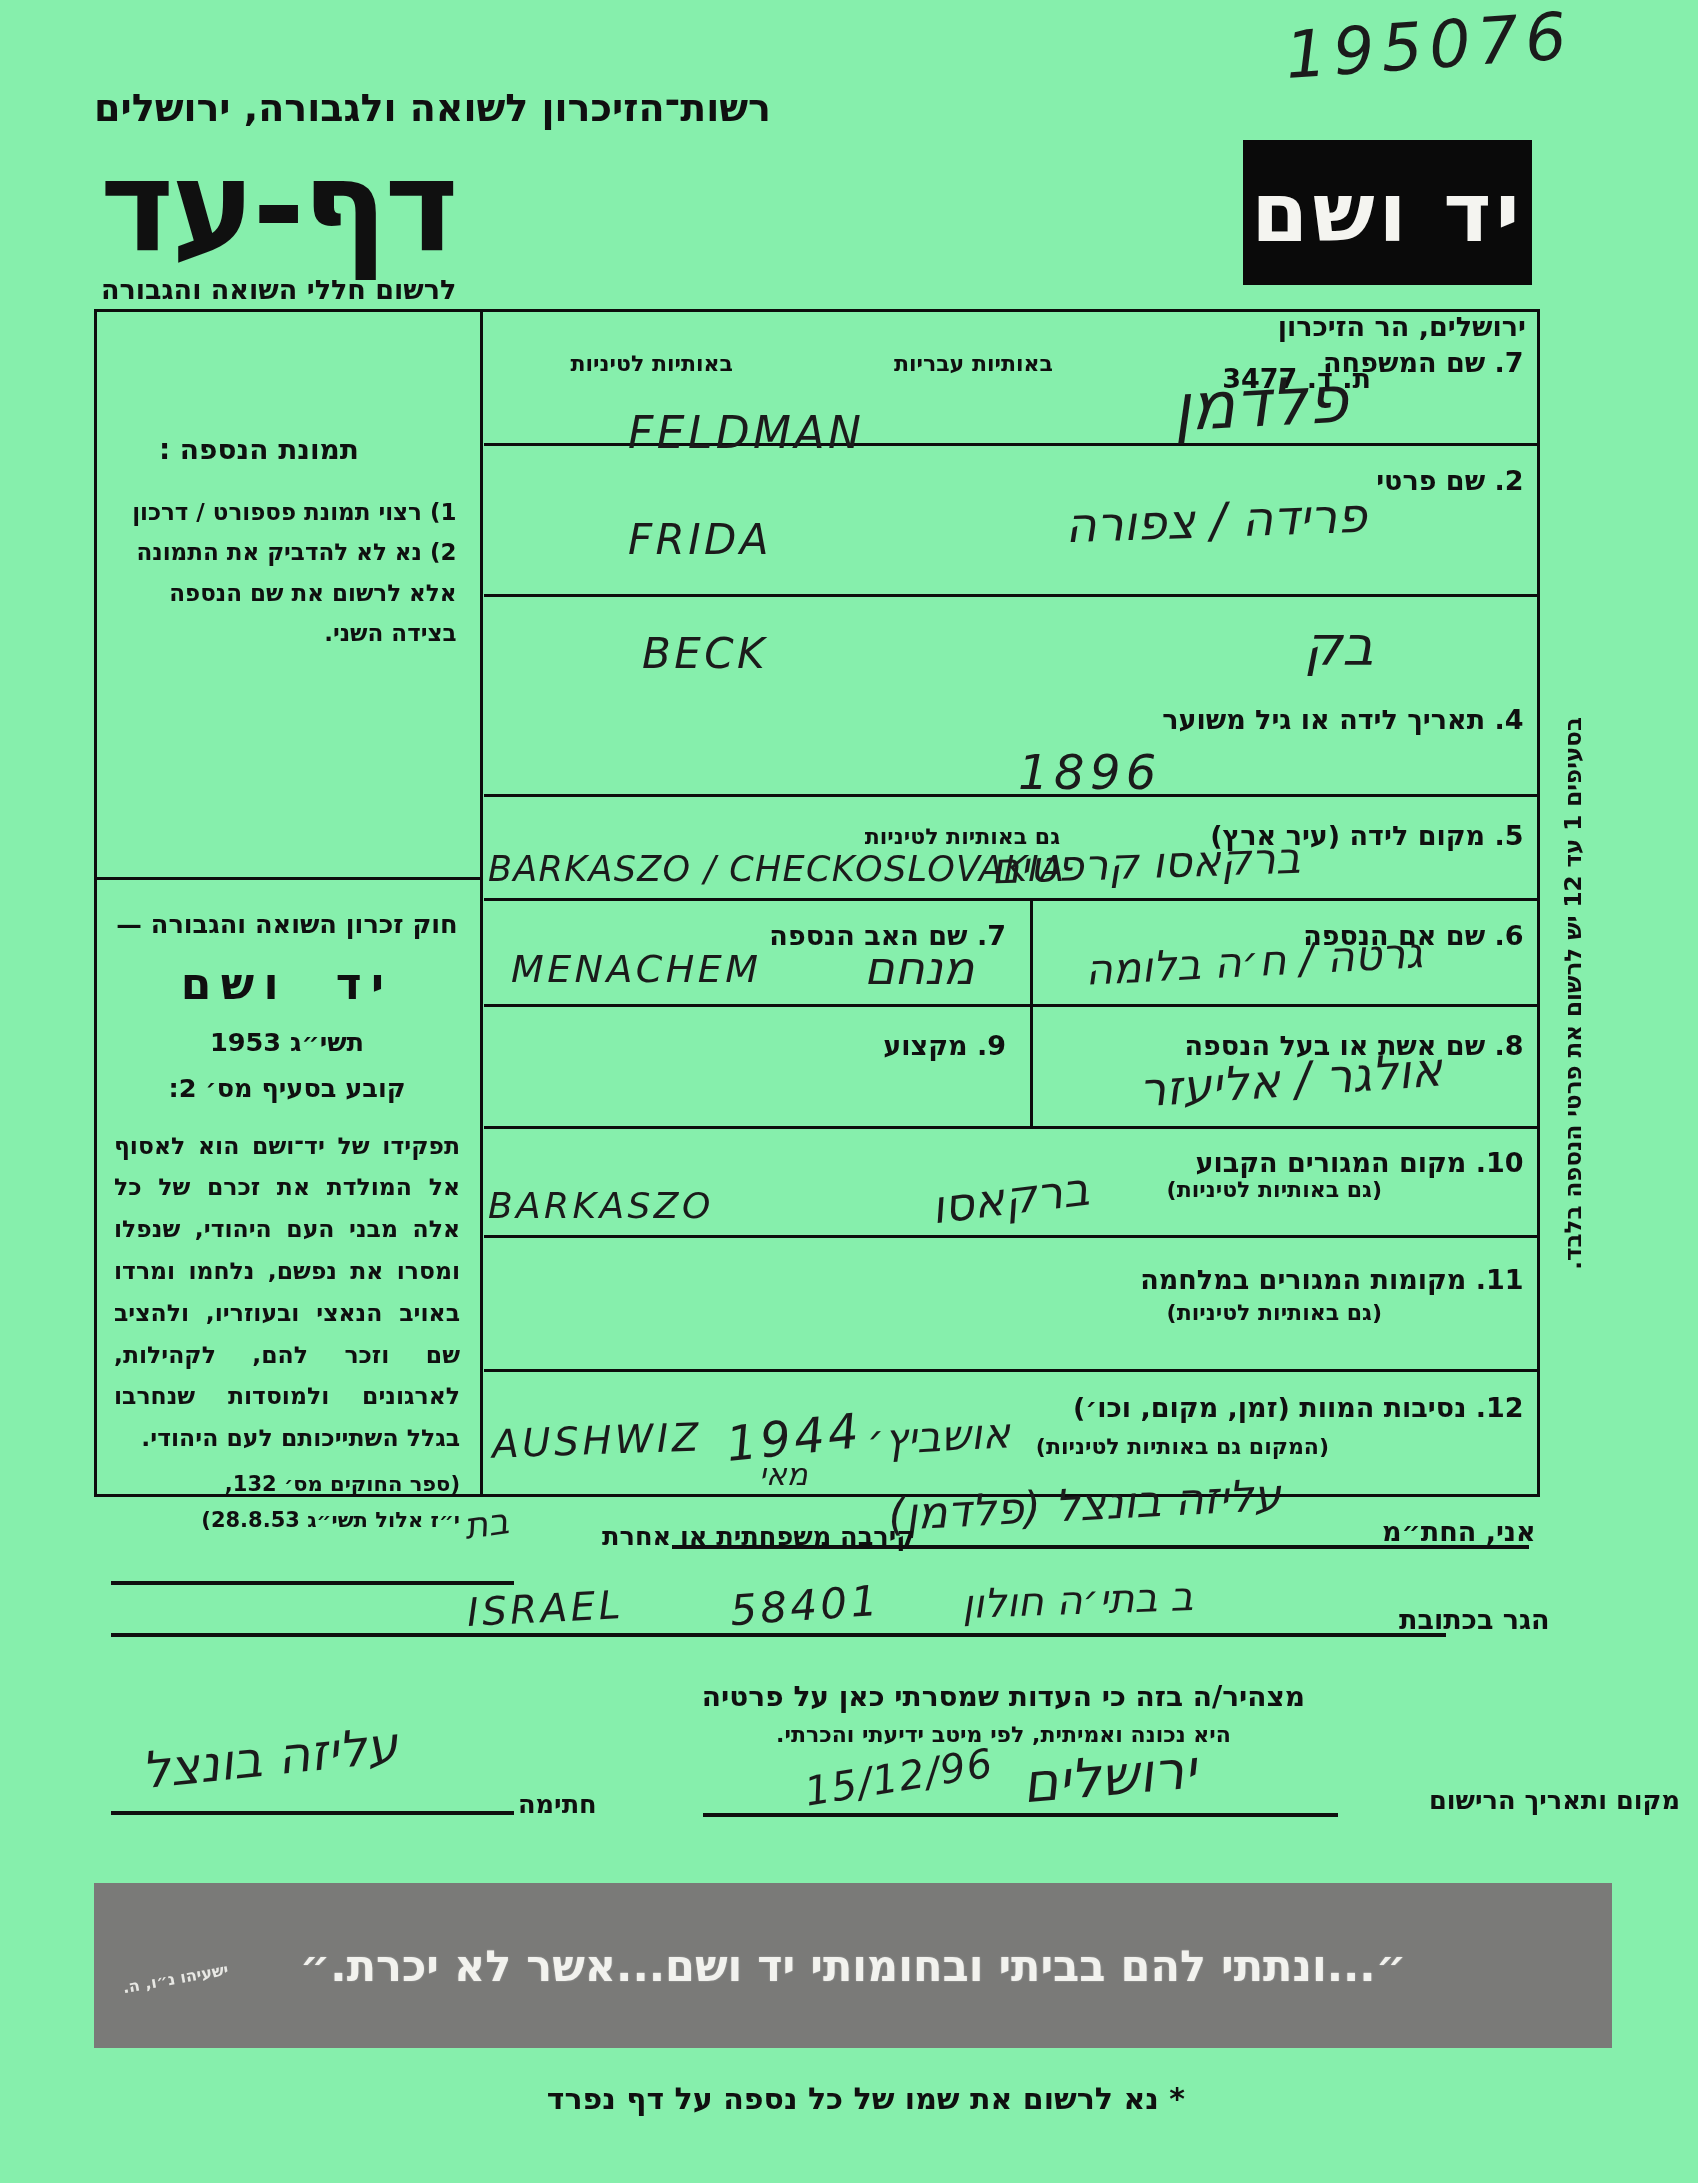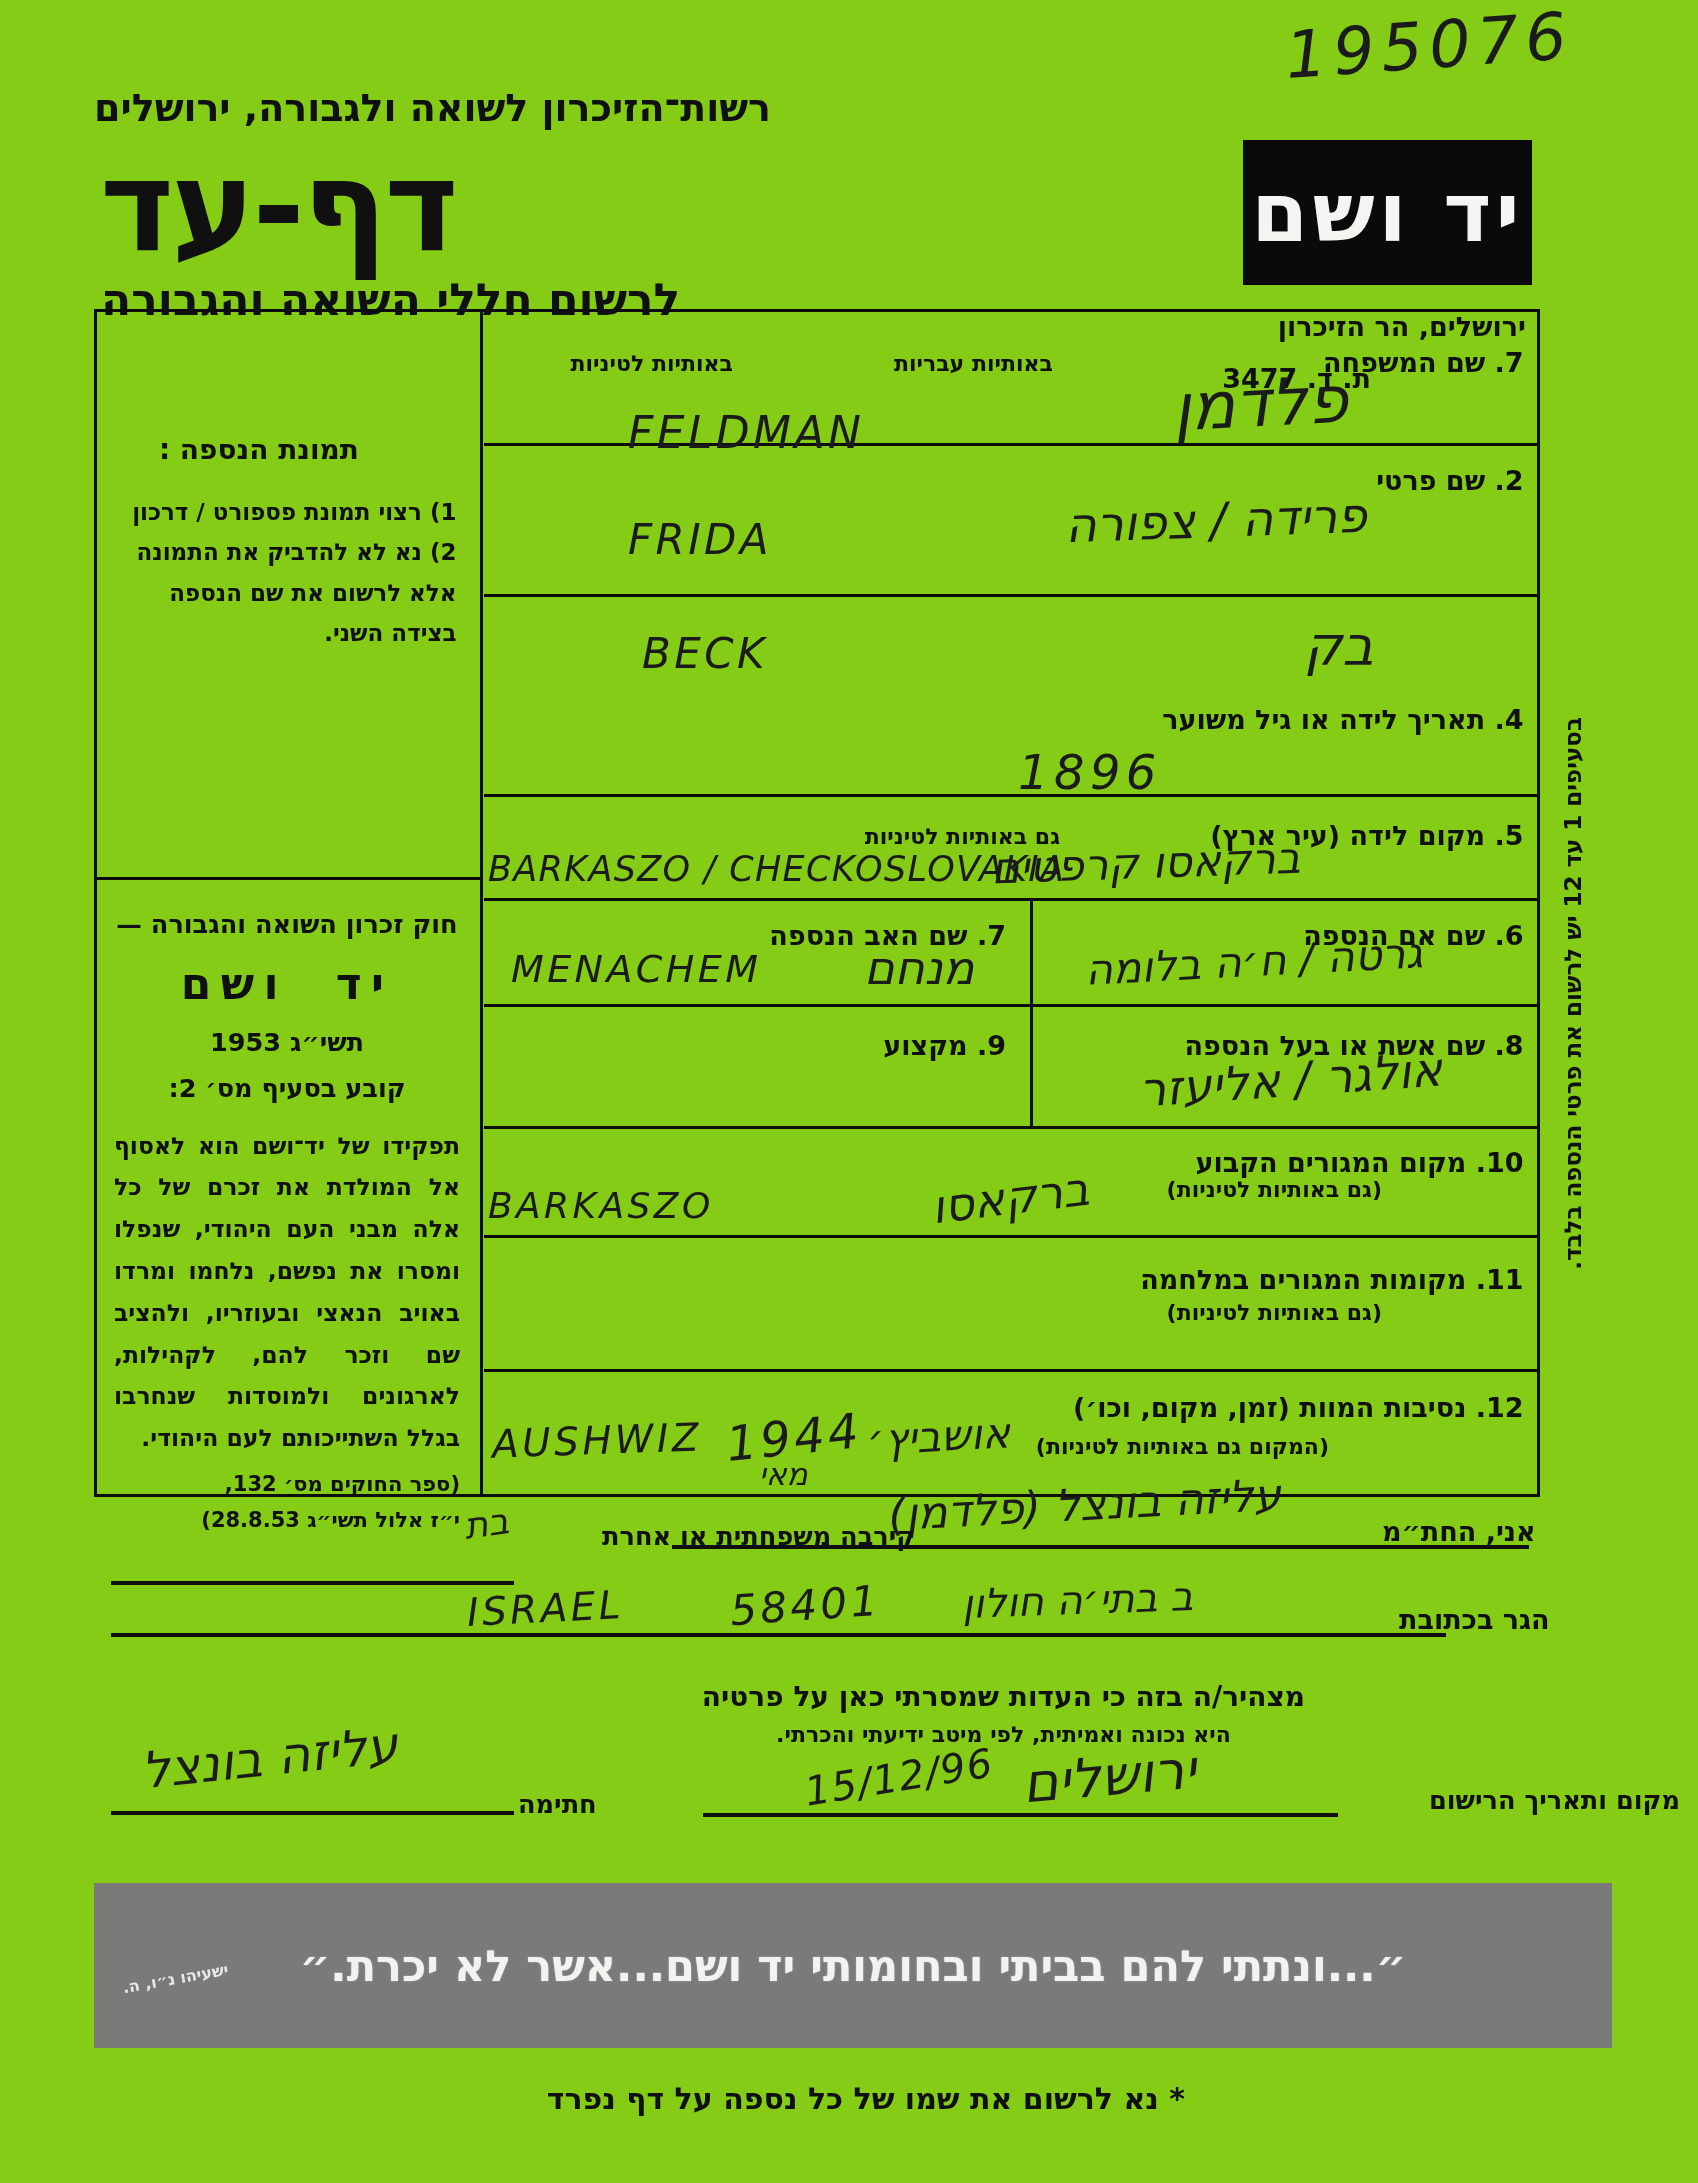--- a/index.html
+++ b/index.html
@@ -1,27 +1,27 @@
 <!DOCTYPE html>
 <html lang="he" style="font-size:10.8px"><head>
 <meta charset="utf-8">
 <style>
   html,body{margin:0;padding:0;background:#d9d9d6;}
   .page{
-    position:relative;width:1698px;height:2183px;background:#84cc16;
+    position:relative;width:1698px;height:2183px;background:#86efac;
     font-family:"DejaVu Sans",sans-serif;direction:rtl;color:#101010;overflow:hidden;
   }
   .abs{position:absolute;}
   .printed{font-weight:bold;white-space:nowrap;}
   .hand{font-style:italic;white-space:nowrap;color:#1b1b1b;}
   .lat{direction:ltr;letter-spacing:3.4px;}
   
   .authority{left:94px;top:86px;font-size:38px;}
   .form-title{left:100px;top:133px;font-size:126px;font-weight:bold;letter-spacing:-2.7px;}
-  .form-subtitle{left:101px;top:274px;font-size:44px;text-align:center;}
+  .form-subtitle{left:101px;top:274px;font-size:27px;text-align:center;}
   .doc-number{right:125px;top:8px;font-size:65px;letter-spacing:6.7px;transform:rotate(-4deg);direction:ltr;}
   .logo-box{left:1243px;top:140px;width:289px;height:145px;background:#0a0a0a;display:flex;align-items:center;justify-content:center;}
   .logo-text{color:#f4f4f0;font-weight:bold;font-size:82px;letter-spacing:4px;}
   .addr1{right:172px;top:311px;font-size:27px;}
   .addr2{right:327px;top:363px;font-size:27px;}
   
   .form-box{left:94px;top:309px;width:1446px;height:1188px;border:3.4px solid #0d0d0d;box-sizing:border-box;}
   .left-col{position:absolute;left:0;top:0;width:383px;height:100%;}
   .col-divider{position:absolute;left:383px;top:0;bottom:0;border-left:3.4px solid #0d0d0d;}
   .row{position:absolute;left:387px;right:0;border-bottom:3.4px solid #0d0d0d;box-sizing:border-box;}

